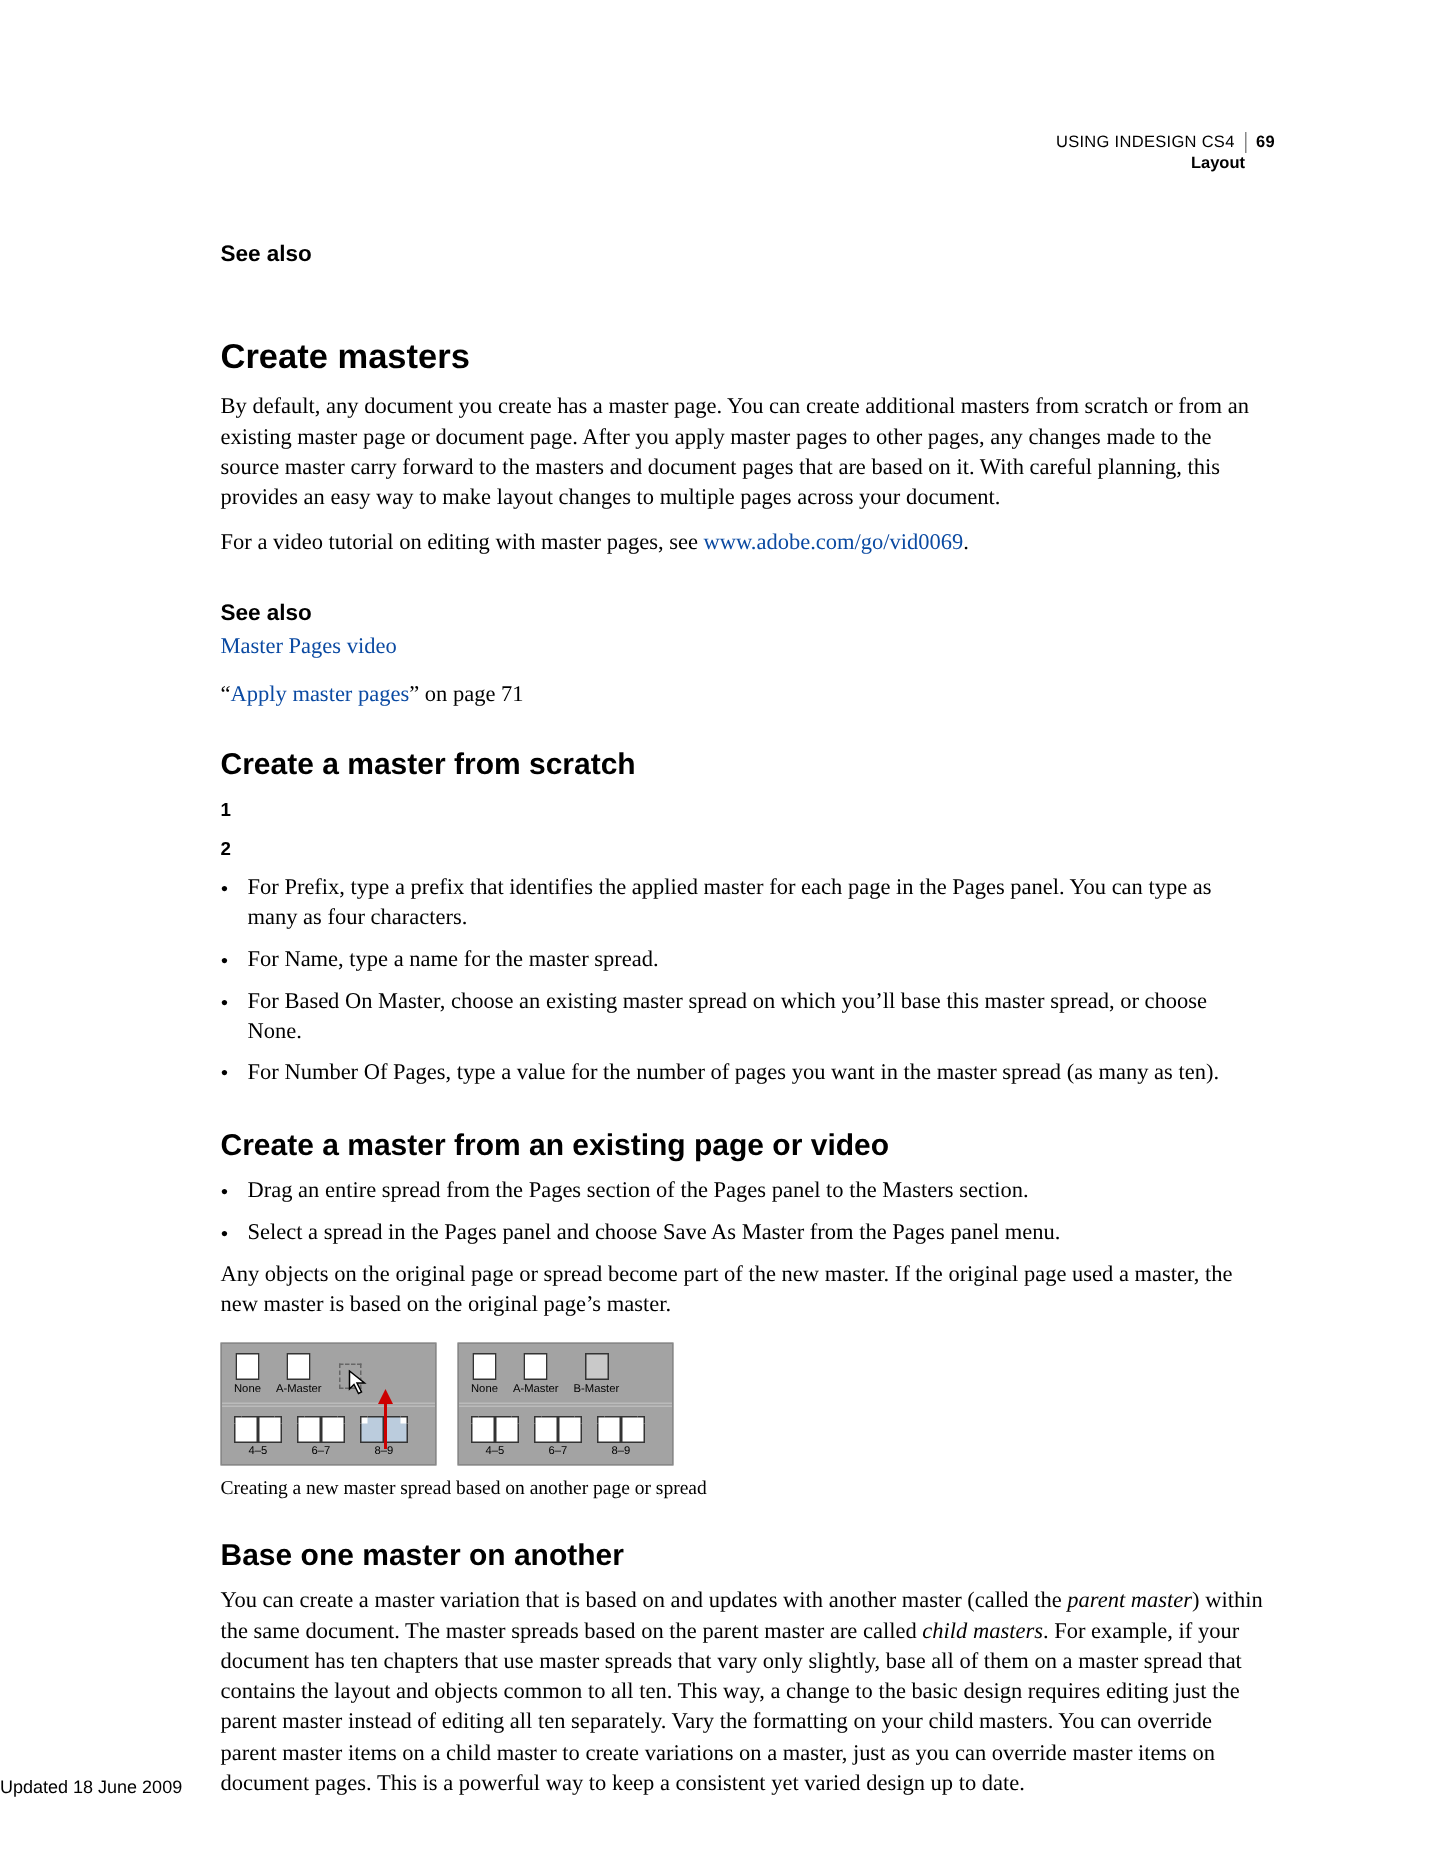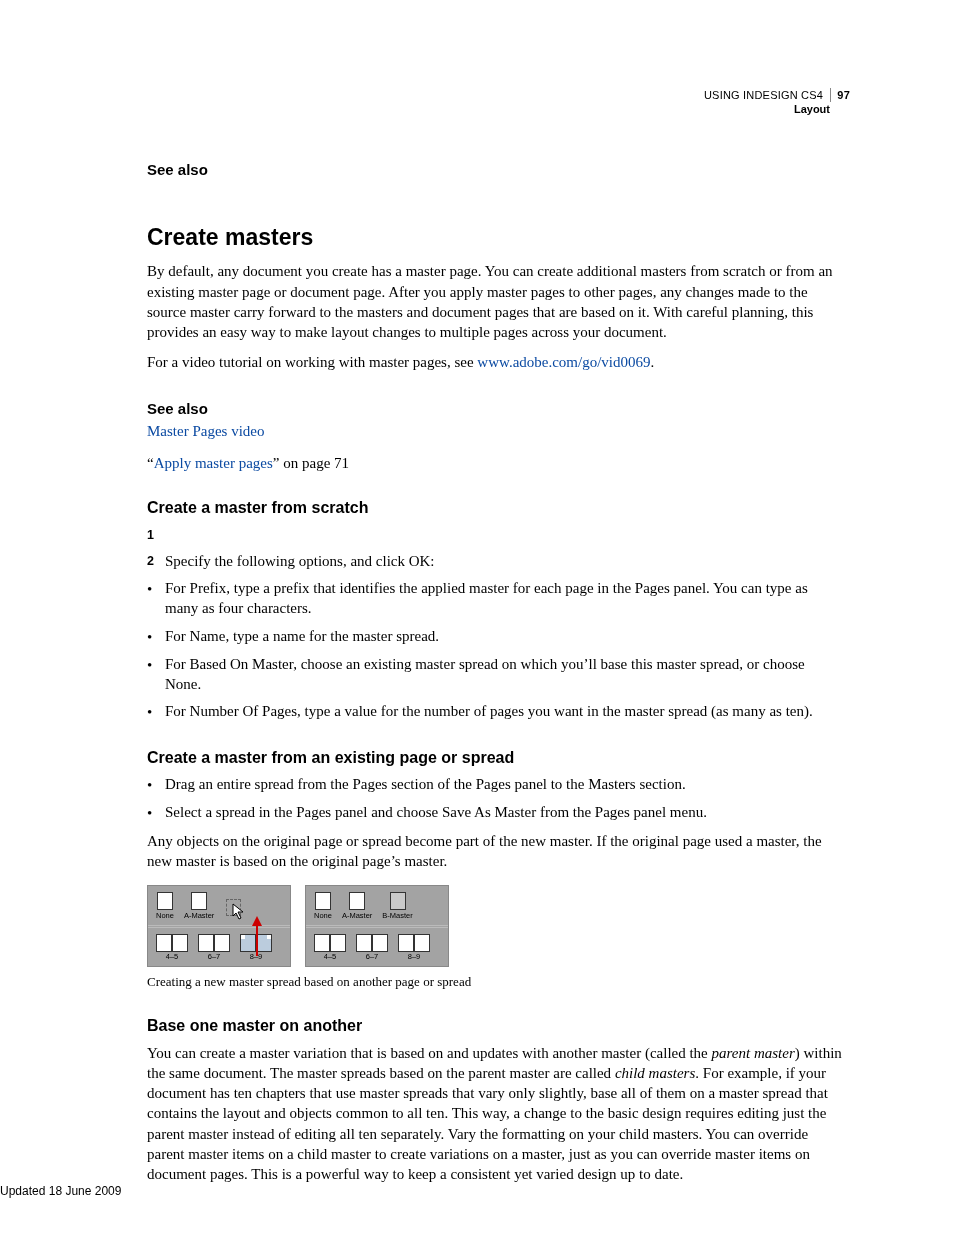--- a/index.html
+++ b/index.html
@@ -43,21 +43,21 @@
     font-size: 15px;
     margin: 0 0 2px 0;
   }
   .h1 {
     font-weight: 800;
     font-size: 23px;
     margin: 42px 0 8px 0;
   }
   .h2 {
     font-weight: 700;
-    font-size: 16px;
+    font-size: 20px;
     margin: 24px 0 6px 0;
   }
   p { margin: 0 0 10px 0; }
   .link { color: #0b4aa2; }
   a.link { text-decoration: none; }
   ol.steps {
     list-style: none;
     padding: 0;
     margin: 4px 0 6px 0;
   }
@@ -132,48 +132,47 @@
   }
   .pg.l .ear { left:-1px; top:-1px; border-left:1px solid #333; border-top:1px solid #333; border-right:none; border-bottom:none;}
   .pg.r .ear { right:-1px; top:-1px; border-right:1px solid #333; border-top:1px solid #333; border-left:none; border-bottom:none;}
 </style>
 </head>
 <body>
 
 <div class="page">
 
   <div class="running-head">
-    <div class="line1"><span>USING INDESIGN CS4</span> <span class="pn">97</span></div>
+    <div class="line1"><span>USING INDESIGN CS4</span> <span class="pn">69</span></div>
     <div class="line2">Layout</div>
   </div>
 
   <div class="content">
 
     <div class="sans h-seealso">See also</div>
 
     <div class="sans h1">Create masters</div>
     <p>By default, any document you create has a master page. You can create additional masters from scratch or from an existing master page or document page. After you apply master pages to other pages, any changes made to the source master carry forward to the masters and document pages that are based on it. With careful planning, this provides an easy way to make layout changes to multiple pages across your document.</p>
     <p>
-      <span>For a video tutorial on working with master pages, see </span><a class="link">www.adobe.com/go/vid0069</a><span>.</span>
+      <span>For a video tutorial on editing with master pages, see </span><a class="link">www.adobe.com/go/vid0069</a><span>.</span>
     </p>
 
     <div class="sans h-seealso" style="margin-top:26px">See also</div>
     <p style="margin-bottom:12px"><a class="link">Master Pages video</a></p>
     <p>
       <span>“</span><a class="link">Apply master pages</a><span>” on page 71</span>
     </p>
 
     <div class="sans h2">Create a master from scratch</div>
     <ol class="steps">
       <li>
           <span class="num">1</span>
         </li>
       <li>
           <span class="num">2</span>
-          <span>Specify the following options, and click OK:</span>
         </li>
     </ol>
     <ul class="bullets">
       <li>
           <span class="dot">•</span>
           <span>For Prefix, type a prefix that identifies the applied master for each page in the Pages panel. You can type as many as four characters.</span>
         </li>
       <li>
           <span class="dot">•</span>
           <span>For Name, type a name for the master spread.</span>
@@ -181,21 +180,21 @@
       <li>
           <span class="dot">•</span>
           <span>For Based On Master, choose an existing master spread on which you’ll base this master spread, or choose None.</span>
         </li>
       <li>
           <span class="dot">•</span>
           <span>For Number Of Pages, type a value for the number of pages you want in the master spread (as many as ten).</span>
         </li>
     </ul>
 
-    <div class="sans h2">Create a master from an existing page or spread</div>
+    <div class="sans h2">Create a master from an existing page or video</div>
     <ul class="bullets">
       <li>
           <span class="dot">•</span>
           <span>Drag an entire spread from the Pages section of the Pages panel to the Masters section.</span>
         </li>
       <li>
           <span class="dot">•</span>
           <span>Select a spread in the Pages panel and choose Save As Master from the Pages panel menu.</span>
         </li>
     </ul>

